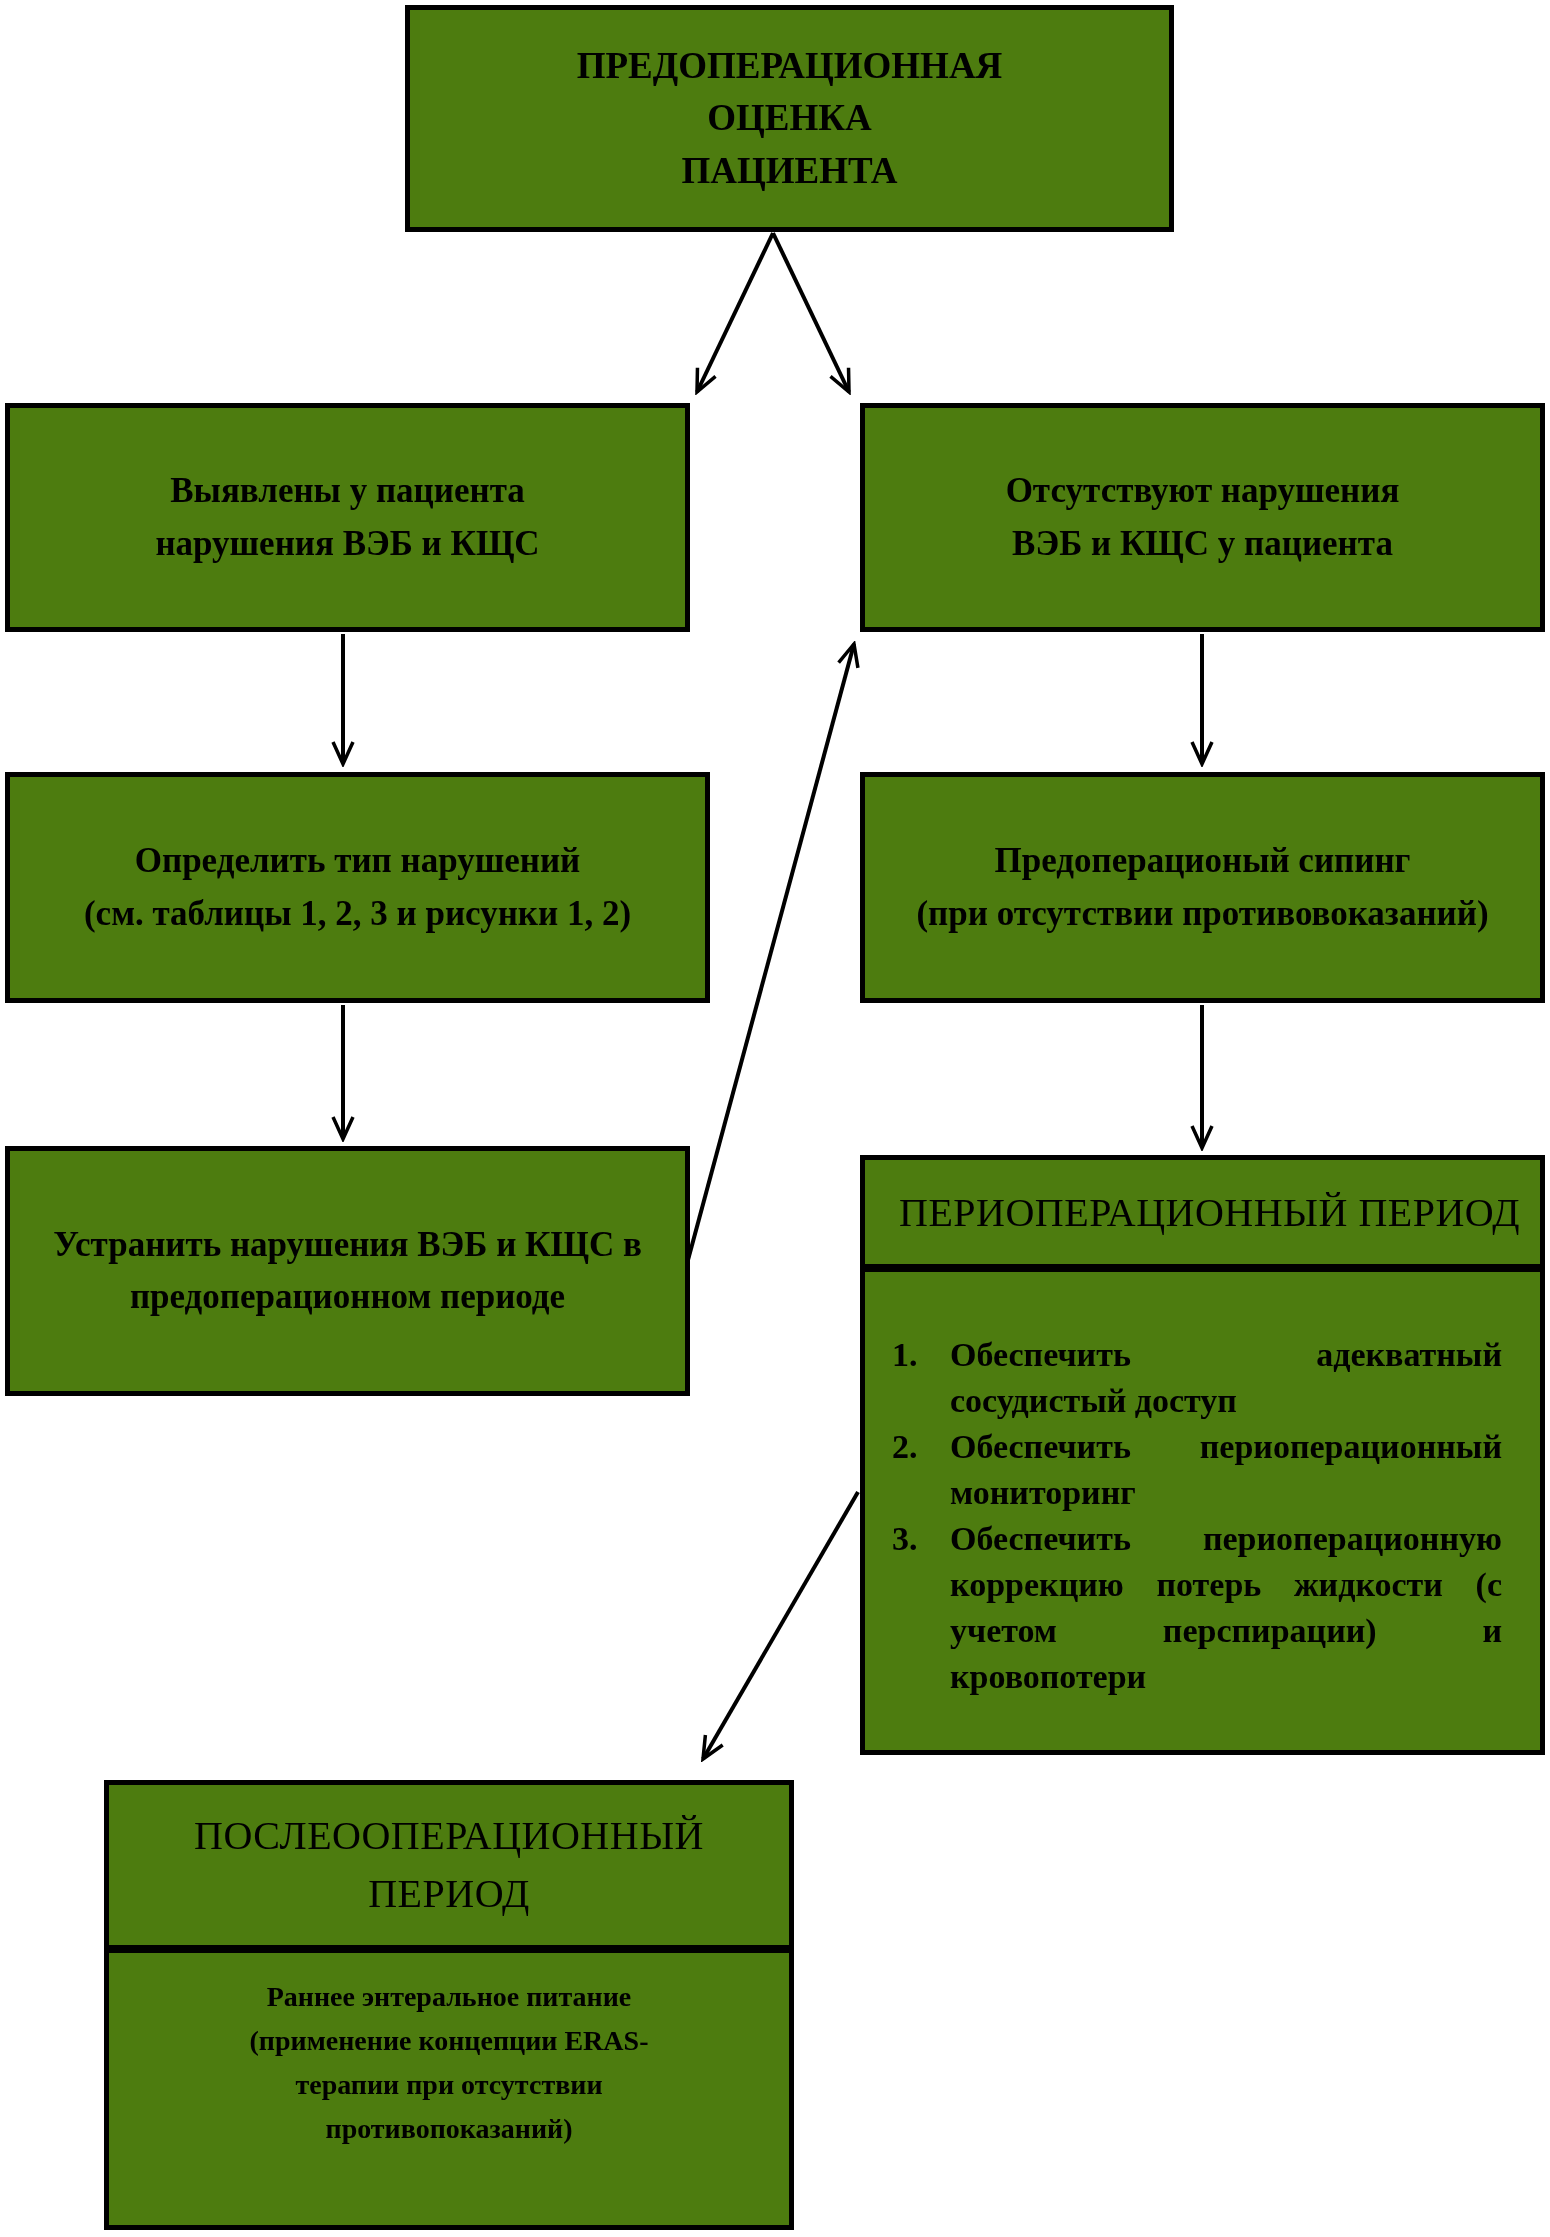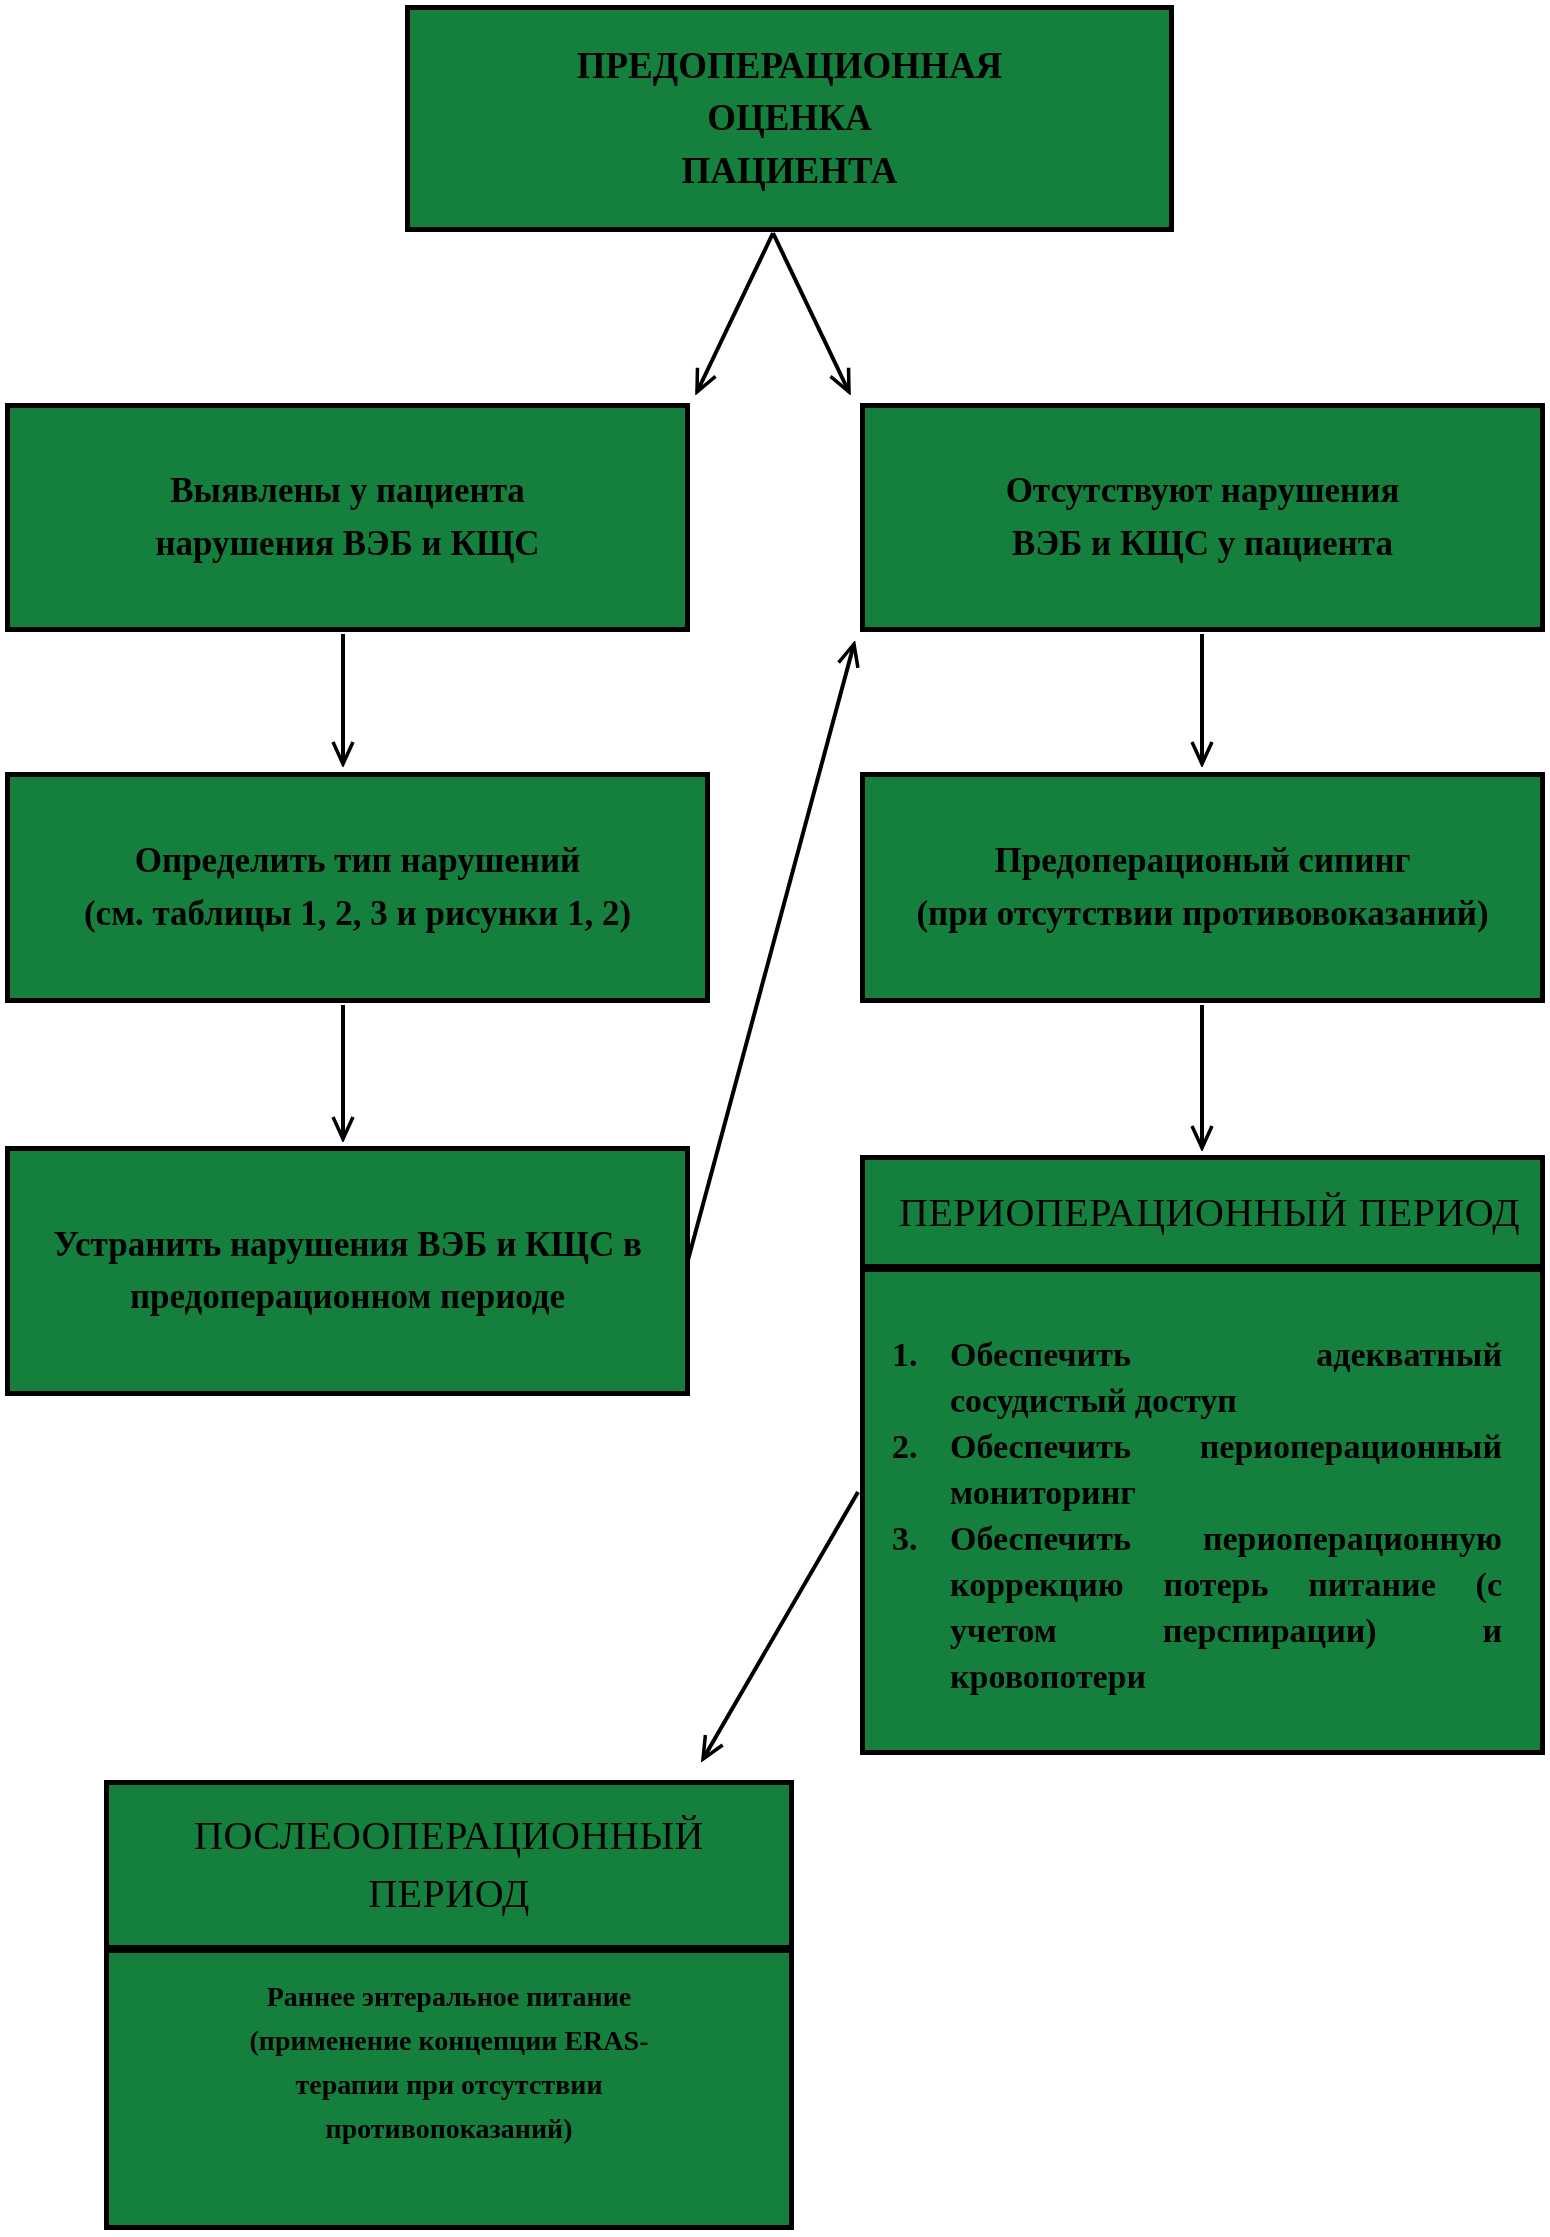--- a/index.html
+++ b/index.html
@@ -8,21 +8,21 @@
     width: 1550px;
     height: 2237px;
     background: #ffffff;
     font-family: "Liberation Serif", "DejaVu Serif", serif;
     color: #000000;
     overflow: hidden;
   }
   .fbox {
     position: absolute;
     border: 5px solid #000000;
-    background: #15803d;
+    background: #4d7c0f;
     box-sizing: border-box;
   }
   .center-text {
     display: flex;
     flex-direction: column;
     justify-content: center;
     align-items: center;
     text-align: center;
     width: 100%;
     height: 100%;
@@ -152,21 +152,21 @@
         <div class="ll">сосудистый доступ</div>
       </div>
       <div class="pitem">
         <span class="pnum">2.</span>
         <div class="jl">Обеспечить периоперационный</div>
         <div class="ll">мониторинг</div>
       </div>
       <div class="pitem">
         <span class="pnum">3.</span>
         <div class="jl">Обеспечить периоперационную</div>
-        <div class="jl">коррекцию потерь питание (с</div>
+        <div class="jl">коррекцию потерь жидкости (с</div>
         <div class="jl">учетом перспирации) и</div>
         <div class="ll">кровопотери</div>
       </div>
     </div>
   </div>
 
   <div class="fbox" style="left:85px; top:1780px; width:690px; height:450px;margin-left:19px;">
     <div class="postop-header">ПОСЛЕООПЕРАЦИОННЫЙ
 ПЕРИОД</div>
     <div class="postop-body">Раннее энтеральное питание

